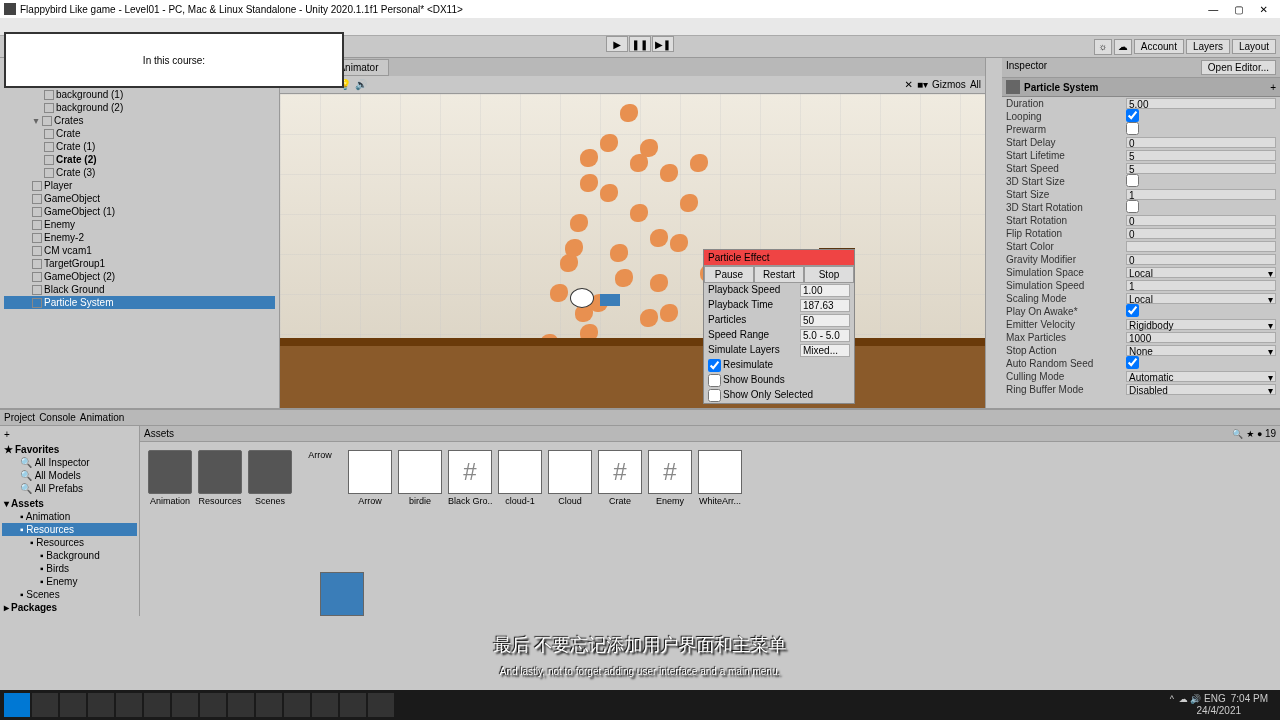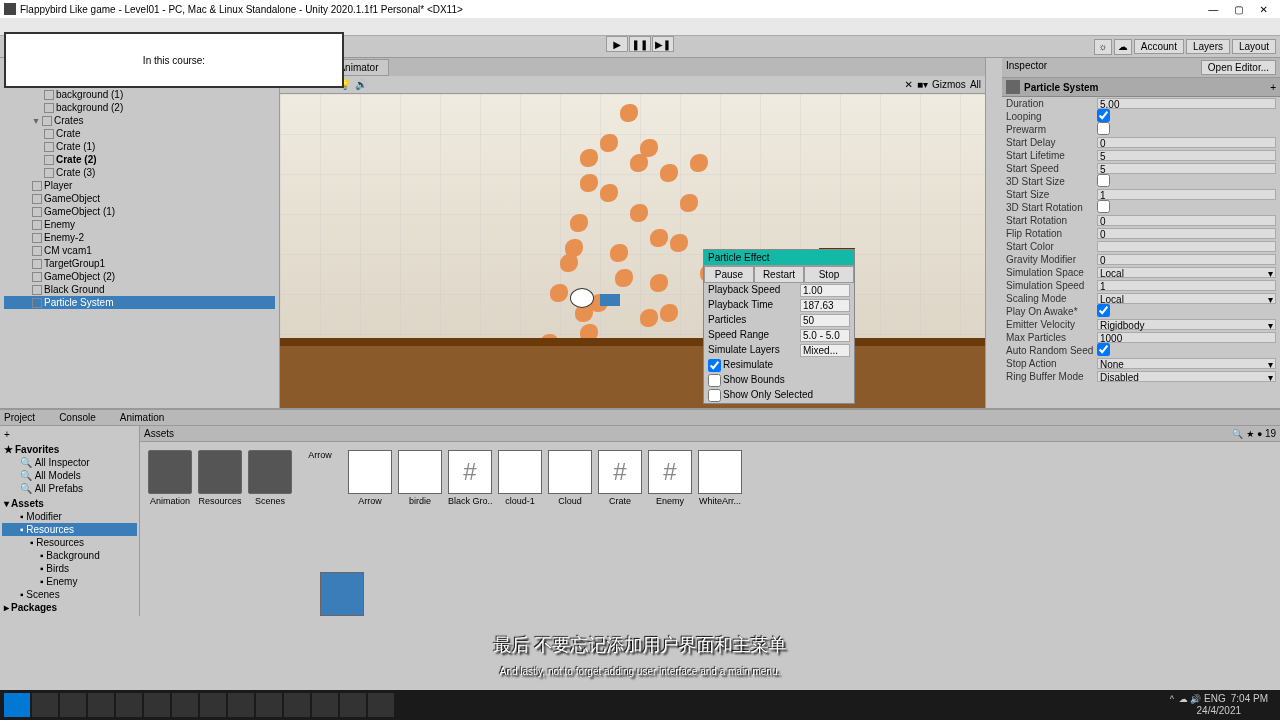--- a/index.html
+++ b/index.html
@@ -25,42 +25,42 @@
 .scenetoolbar .sp { flex:1; }
 .sceneview { flex:1; background:linear-gradient(#f0ebe0,#d8d0c0); position:relative; overflow:hidden; }
 .grid { position:absolute; inset:0; background-image:linear-gradient(rgba(200,200,200,.3) 1px,transparent 1px),linear-gradient(90deg,rgba(200,200,200,.3) 1px,transparent 1px); background-size:40px 40px; }
 .fence { position:absolute; bottom:0; left:0; right:0; height:70px; background:#8a5a2a; }
 .fence::before { content:""; position:absolute; top:0; left:0; right:0; height:8px; background:#6a3a0a; }
 .particle { position:absolute; width:18px; height:18px; background:#e89050; border-radius:50% 40% 50% 40%; }
 .crate { position:absolute; width:36px; height:36px; background:#9a7550; border:2px solid #5a3510; right:130px; }
 .bird { position:absolute; width:24px; height:20px; background:#fff; border:1px solid #333; border-radius:50%; left:290px; bottom:100px; }
 .arrow { position:absolute; width:20px; height:12px; background:#3a7db8; left:320px; bottom:102px; }
 .particle-panel { position:absolute; right:130px; bottom:4px; width:152px; background:#c8c8c8; border:1px solid #888; font-size:9px; }
-.pp-head { background:#14b8a6; padding:2px 4px; border-bottom:1px solid #999; }
+.pp-head { background:#ef4444; padding:2px 4px; border-bottom:1px solid #999; }
 .pp-btns { display:flex; }
 .pp-btns div { flex:1; text-align:center; padding:2px; border:1px solid #999; background:#ddd; }
 .pp-row { display:flex; padding:1px 4px; }
 .pp-row .k { flex:1; }
 .pp-row .v { width:50px; background:#eee; border:1px solid #aaa; padding:0 2px; }
 .pp-chk { padding:1px 4px; }
 .pp-chk input { vertical-align:middle; margin-right:2px; }
 .right { width:295px; background:#c8c8c8; border-left:1px solid #999; display:flex; flex-direction:column;padding-left:16px; }
 .insp-head { background:#b8b8b8; padding:2px 4px; border-bottom:1px solid #999; display:flex; }
 .insp-head .btn { margin-left:auto; background:#ddd; border:1px solid #999; padding:1px 6px; }
 .ps-head { background:#aaa; padding:2px 4px; display:flex; align-items:center; gap:4px; border-bottom:1px solid #888; }
 .ps-icon { width:14px; height:14px; background:#666; }
 .ps-body { flex:1; overflow:auto; }
 .prow { display:flex; align-items:center; padding:0 4px; font-size:9px; height:13px; }
-.prow .k { width:91px; color:#333; }
+.prow .k { width:120px; color:#333; }
 .prow .v { flex:1; background:#ddd; border:1px solid #aaa; height:11px; padding:0 2px; position:relative; }
 .prow .v.dd::after { content:"▾"; position:absolute; right:2px; }
 .prow .c { width:12px; }
 .bottom { height:204px; background:#c8c8c8; border-top:2px solid #999; display:flex; }
 .projcol { width:140px; border-right:1px solid #999; padding:2px; }
-.tabrowb { background:#b8b8b8; padding:2px 4px; display:flex; gap:24px; border-bottom:1px solid #999; }
+.tabrowb { background:#b8b8b8; padding:2px 4px; display:flex; gap:4px; border-bottom:1px solid #999; }
 .treesec { margin-top:2px; }
 .treehead { padding:1px 2px; font-weight:bold; display:flex; gap:2px; }
 .treeitem { padding:1px 2px 1px 18px; }
 .treeitem.l2 { padding-left:28px; }
 .treeitem.l3 { padding-left:38px; }
 .treeitem.sel { background:#3a7db8; color:#fff; }
 .assetcol { flex:1; display:flex; flex-direction:column; }
 .assethead { background:#b8b8b8; padding:2px 4px; border-bottom:1px solid #999; }
 .assetgrid { flex:1; display:flex; gap:6px; padding:8px; background:#c8c8c8; }
 .asset { width:44px; text-align:center; }
@@ -311,27 +311,31 @@
           </div>
           <div class="prow">
             <span class="k">Emitter Velocity</span>
             <span class="v dd">Rigidbody</span>
           </div>
           <div class="prow">
             <span class="k">Max Particles</span>
             <span class="v">1000</span>
           </div>
           <div class="prow">
+            <span class="k">Stop Action</span>
+            <span class="v dd">None</span>
+          </div>
+          <div class="prow">
             <span class="k">Auto Random Seed</span>
             <span class="c"><input type="checkbox" checked="" style=""></span>
             <span class="v" style="border:none;background:none"></span>
           </div>
           <div class="prow">
-            <span class="k">Stop Action</span>
-            <span class="v dd">None</span>
+            <span class="k">Culling Mode</span>
+            <span class="v dd">Automatic</span>
           </div>
           <div class="prow">
             <span class="k">Ring Buffer Mode</span>
             <span class="v dd">Disabled</span>
           </div>
         </div>
 
     </div>
   </div>
 </div>
@@ -356,21 +360,21 @@
               <div class="treeitem">🔍 All Models</div>
               <div class="treeitem">🔍 All Prefabs</div>
             </div>
         </div>
         <div class="treesec">
           <div class="treehead">
               <span>▾</span>
               <span>Assets</span>
             </div>
           <div id="atree">
-              <div class="treeitem l1">▪ Modifier</div>
+              <div class="treeitem l1">▪ Animation</div>
               <div class="treeitem l1 sel">▪ Resources</div>
               <div class="treeitem l2">▪ Resources</div>
               <div class="treeitem l3">▪ Background</div>
               <div class="treeitem l3">▪ Birds</div>
               <div class="treeitem l3">▪ Enemy</div>
               <div class="treeitem l1">▪ Scenes</div>
             </div>
         </div>
         <div class="treehead">
             <span>▸</span>

